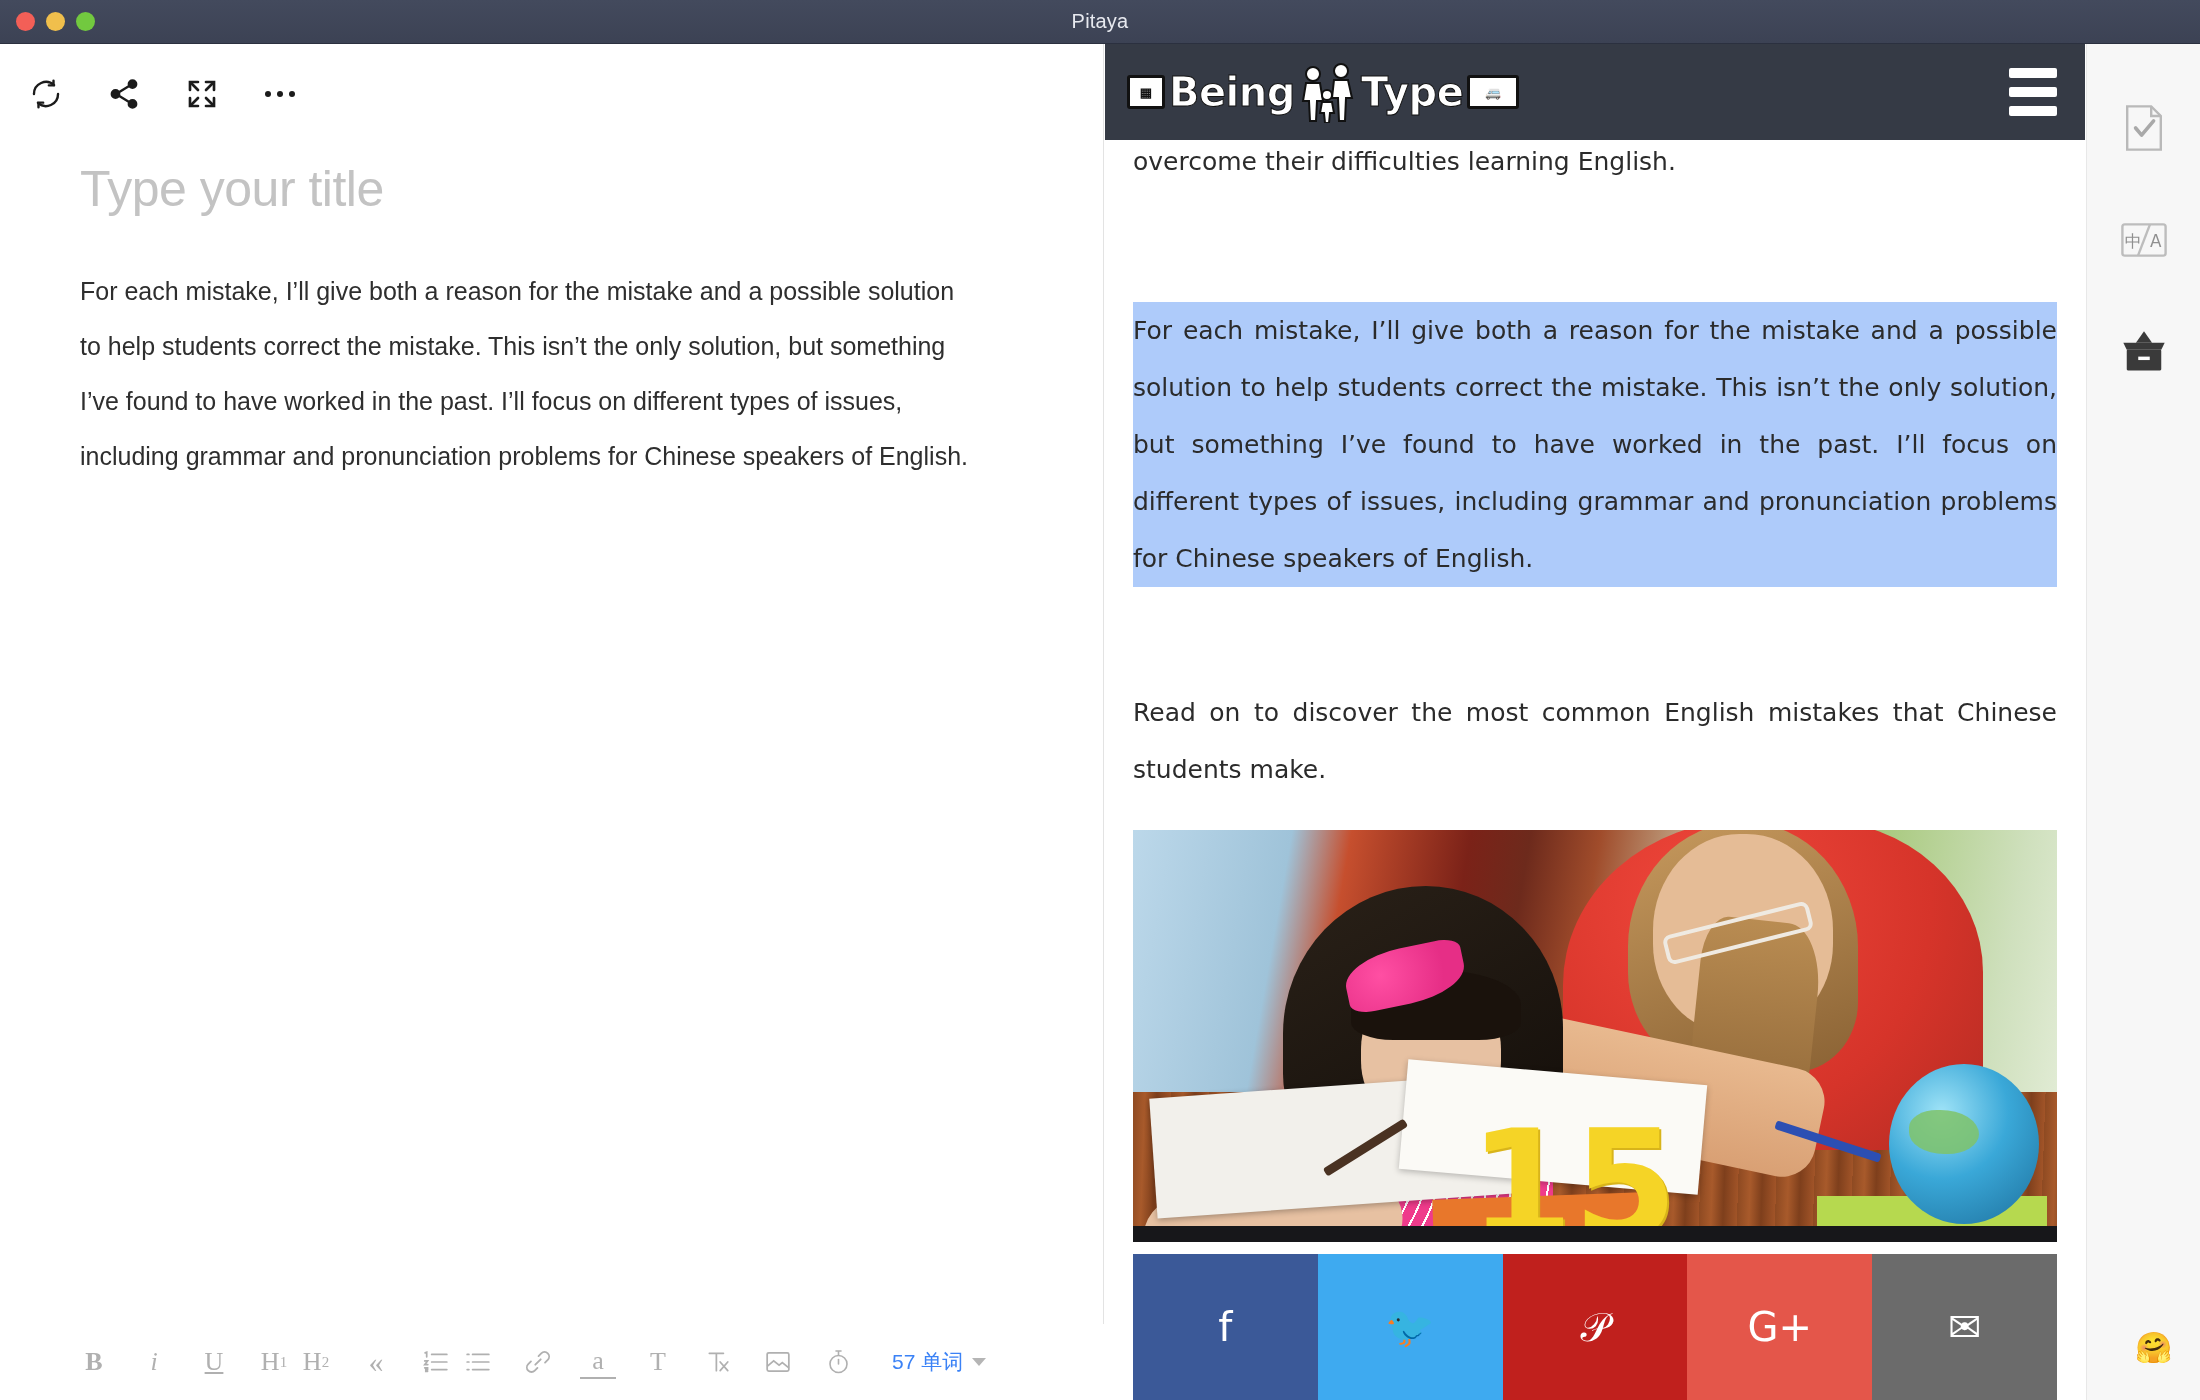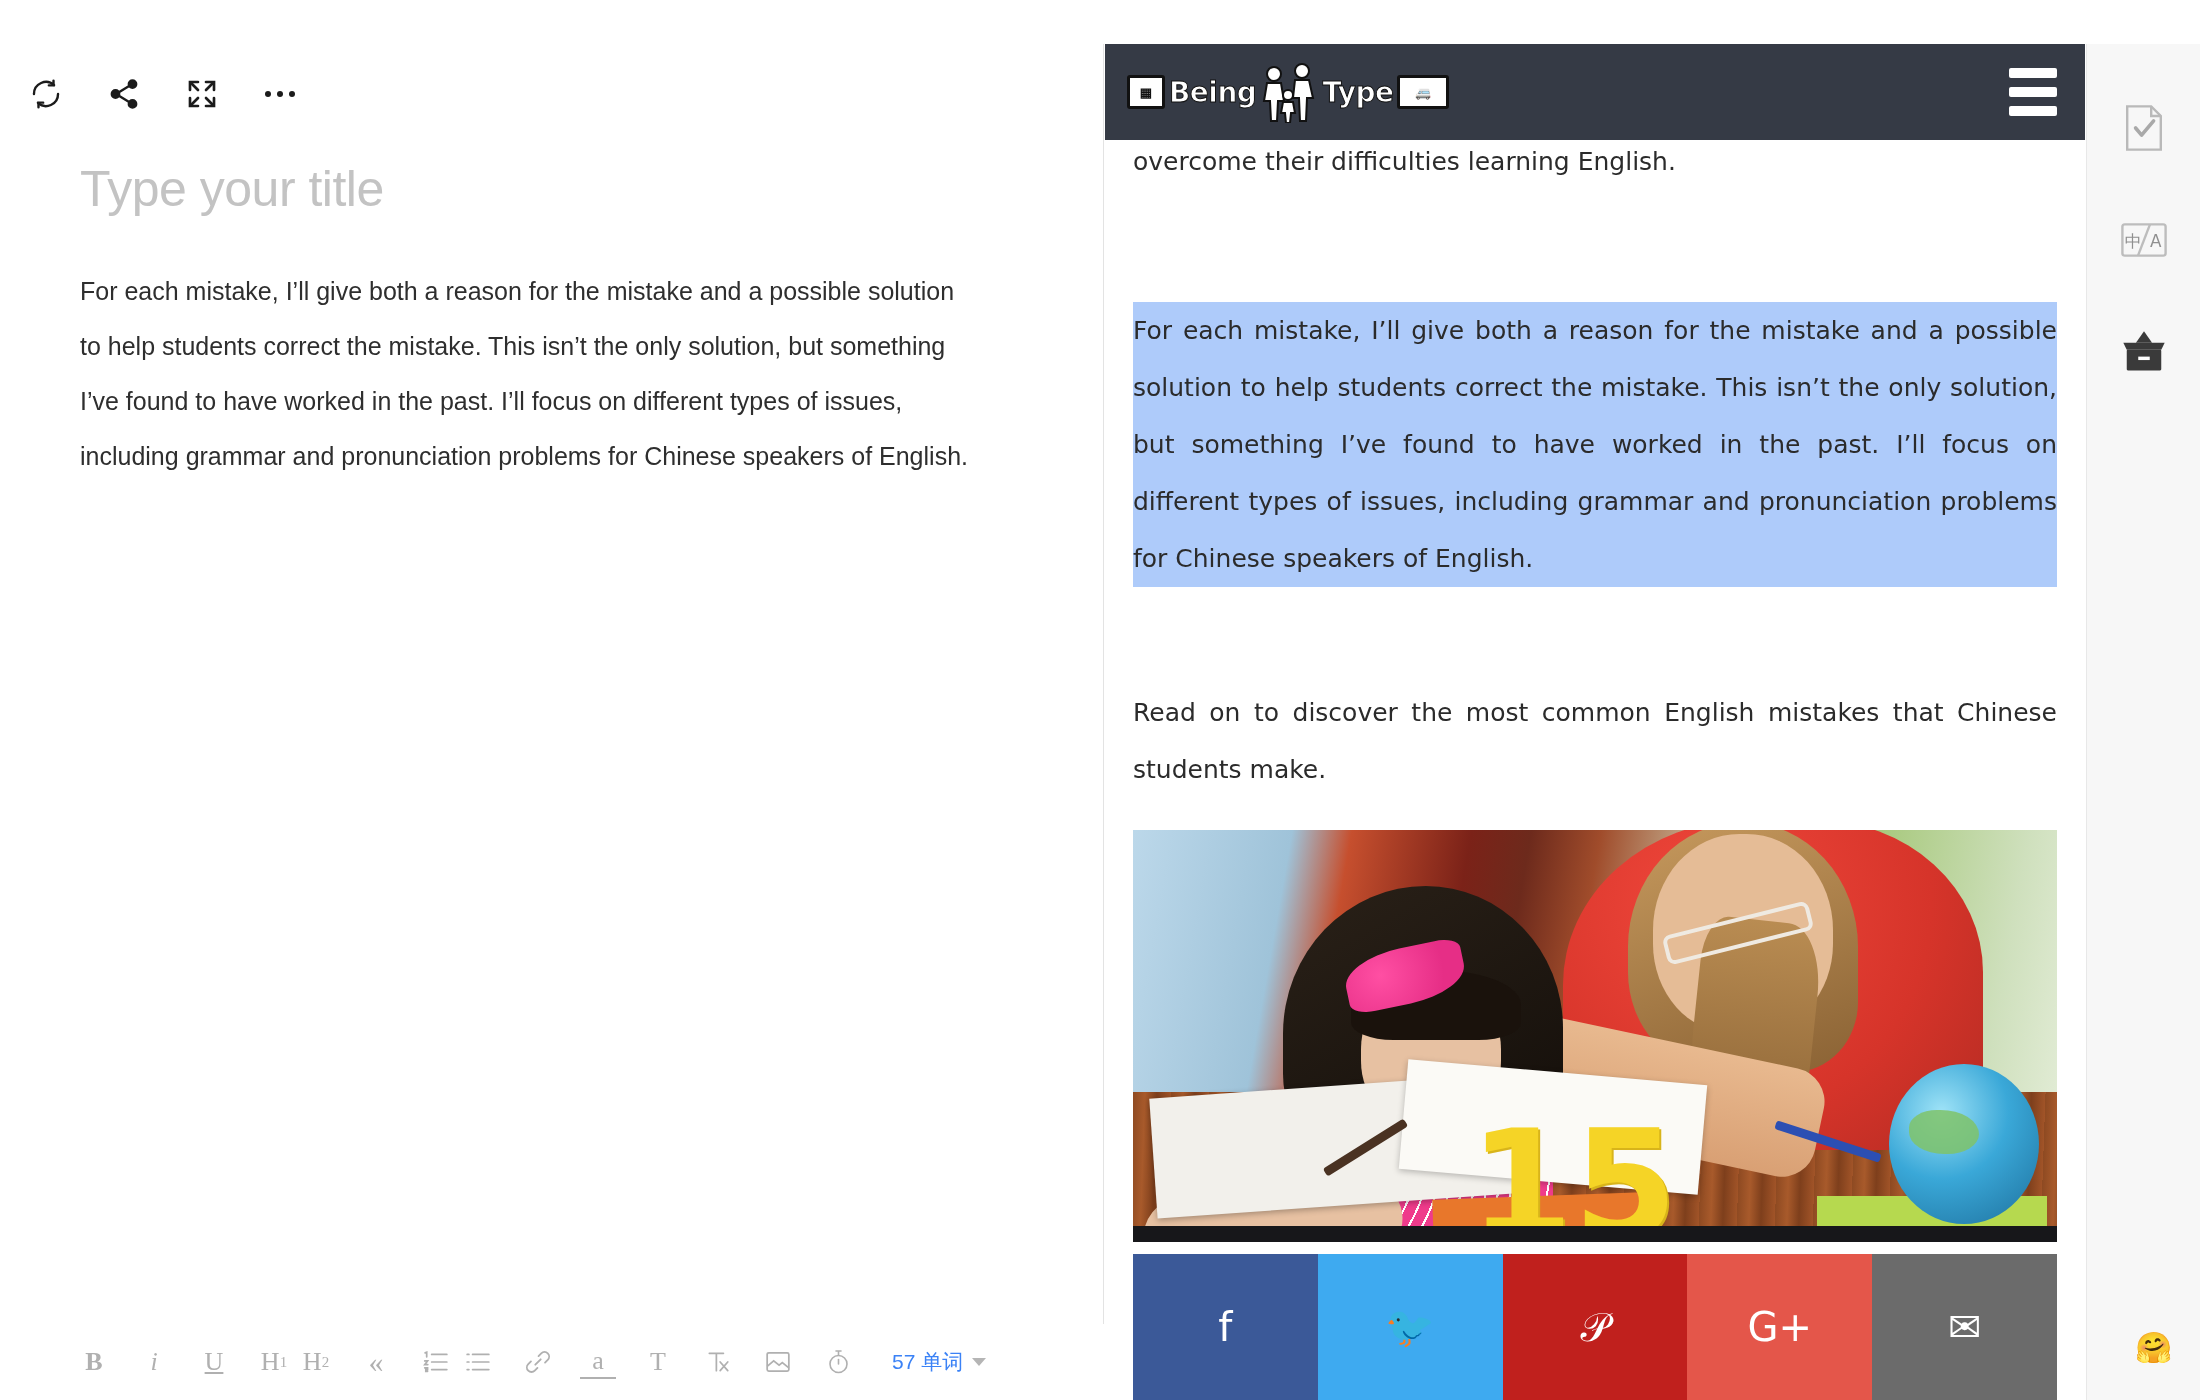--- a/index.html
+++ b/index.html
@@ -112,21 +112,21 @@
     background: #353a45;
     display: flex; align-items: center; justify-content: space-between;
     padding: 0 28px 0 22px;
     z-index: 5;
   }
   #site-logo {
     display: flex; align-items: center; gap: 4px;
     color: #fff;
   }
   .logo-word {
-    font-size: 28px; font-weight: 700; color: #fff;
+    font-size: 40px; font-weight: 700; color: #fff;
     font-family: "DejaVu Sans", sans-serif;
     -webkit-text-stroke: 1px #111;
     letter-spacing: -.5px;
   }
   .logo-badge {
     width: 38px; height: 34px; background: #fff;
     border: 3px solid #111; border-radius: 3px;
     display: flex; align-items: center; justify-content: center;
     font-size: 13px; color: #111; font-weight: 700;
   }
@@ -297,20 +297,28 @@
   }
   #wm-emoji {
     position:absolute; left: 2135px; top: 1330px; font-size: 30px; z-index:31;
   }
 </style>
 </head>
 <body>
 
 <div id="app">
 
+  <div id="titlebar">
+    <div id="traffic">
+      <span class="light red"></span>
+      <span class="light yellow"></span>
+      <span class="light green"></span>
+    </div>
+    <div id="win-title">Pitaya</div>
+  </div>
 
   <div id="editor-pane">
 
     <div id="editor-toolbar">
       <div class="tb-btn">
         <svg width="34" height="34" viewBox="0 0 24 24" fill="none" stroke="#1b1b1b" stroke-width="1.7" stroke-linecap="round">
           <path d="M20.5 12a8.5 8.5 0 0 1-14.2 6.3"></path>
             <path d="M3.5 12a8.5 8.5 0 0 1 14.2-6.3"></path>
           <path d="M17.3 2.6v3.3h-3.3"></path>
             <path d="M6.7 21.4v-3.3h3.3"></path>

